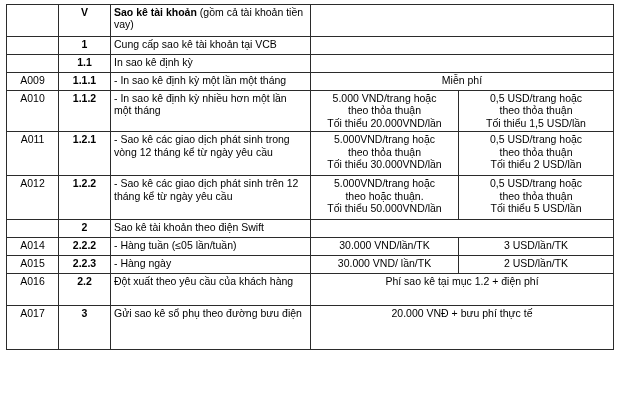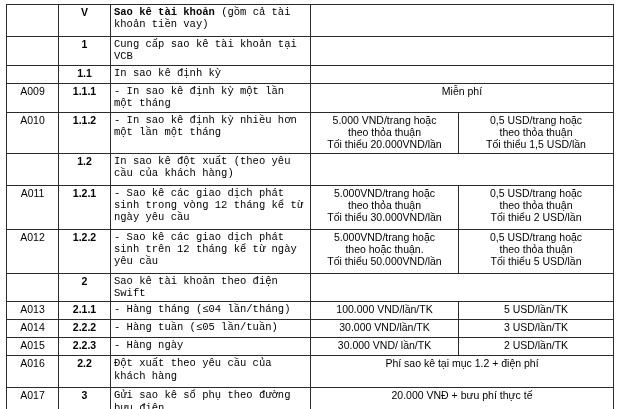--- a/index.html
+++ b/index.html
@@ -41,21 +41,20 @@
   col.c-desc   { width: 200px; }
   col.c-vnd    { width: 148px; }
   col.c-usd    { width: 155px; }
 
   td.code, td.num {
     text-align: center;
     vertical-align: top;
   }
   td.desc {
     text-align: left;
-    font-family: Liberation Mono, monospace;
   }
   td.price {
     text-align: center;
     vertical-align: middle;
   }
   td.blank {
     border-left: 1px solid #2b2b2b;
     border-right: 1px solid #2b2b2b;
   }
   .bold { font-weight: bold; }
@@ -118,26 +117,20 @@
             <div>theo thỏa thuận</div>
             <div>Tối thiểu 20.000VND/lần</div>
           </td>
         <td class="price">
             <div>0,5 USD/trang hoặc</div>
             <div>theo thỏa thuận</div>
             <div>Tối thiểu 1,5 USD/lần</div>
           </td>
       </tr>
 
-      <tr class="h2">
-        <td class="code"></td>
-        <td class="num bold">1.2</td>
-        <td class="desc">In sao kê đột xuất (theo yêu cầu của khách hàng)</td>
-        <td class="price blank" colspan="2"></td>
-      </tr>
 
       <tr class="h3">
         <td class="code">A011</td>
         <td class="num bold">1.2.1</td>
         <td class="desc">- Sao kê các giao dịch phát sinh trong vòng 12 tháng kể từ ngày yêu cầu</td>
         <td class="price">
             <div>5.000VND/trang hoặc</div>
             <div>theo thỏa thuận</div>
             <div>Tối thiểu 30.000VND/lần</div>
           </td>
@@ -165,31 +158,20 @@
       </tr>
 
       <tr class="h1 rowsep-strong">
         <td class="code"></td>
         <td class="num bold">2</td>
         <td class="desc">Sao kê tài khoản theo điện Swift</td>
         <td class="price blank" colspan="2"></td>
       </tr>
 
 
-      <tr class="h1">
-        <td class="code">A013</td>
-        <td class="num bold">2.1.1</td>
-        <td class="desc">- Hàng tháng (≤04 lần/tháng)</td>
-        <td class="price">
-            <div>100.000 VND/lần/TK</div>
-          </td>
-        <td class="price">
-            <div>5 USD/lần/TK</div>
-          </td>
-      </tr>
 
       <tr class="h1">
         <td class="code">A014</td>
         <td class="num bold">2.2.2</td>
         <td class="desc">- Hàng tuần  (≤05 lần/tuần)</td>
         <td class="price">
             <div>30.000 VND/lần/TK</div>
           </td>
         <td class="price">
             <div>3 USD/lần/TK</div>

